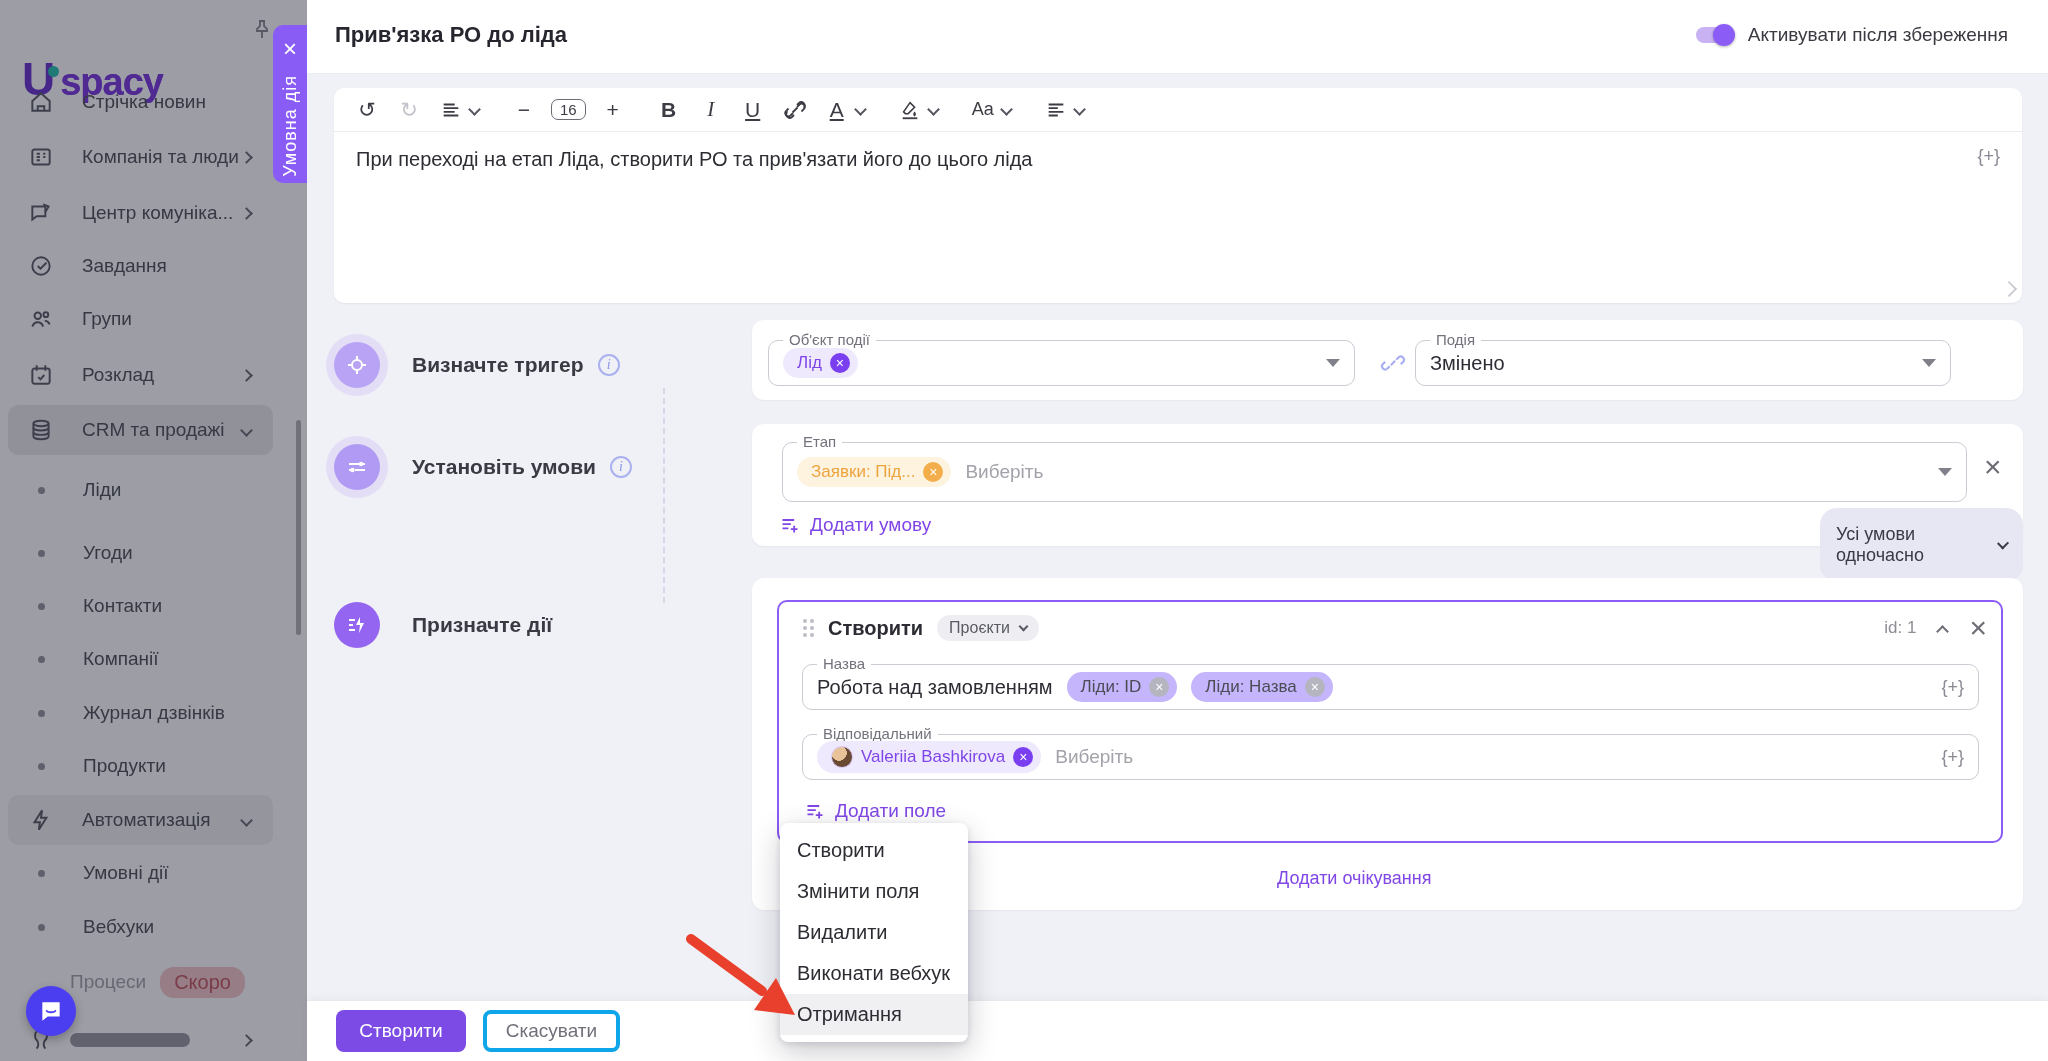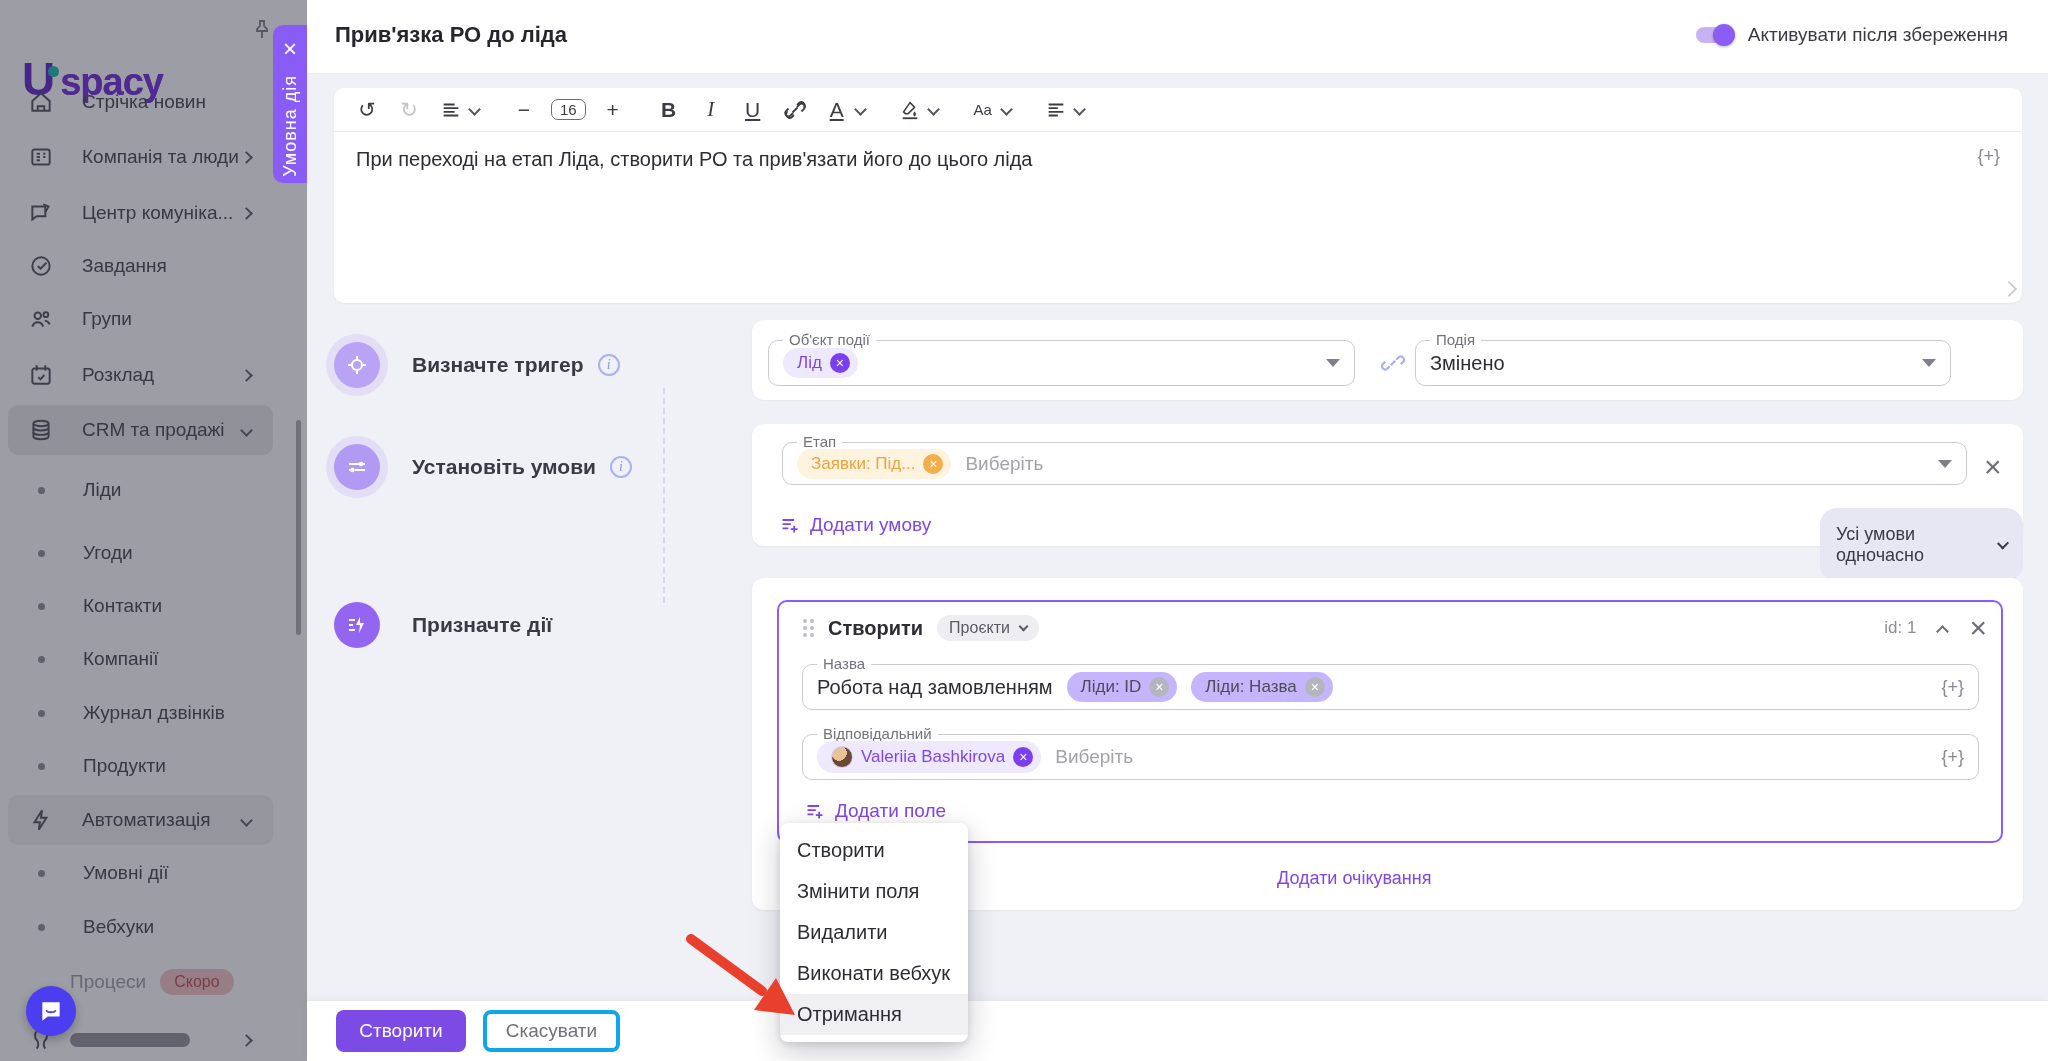--- a/index.html
+++ b/index.html
@@ -15,21 +15,21 @@
   .logo .rest { background:linear-gradient(90deg,#7c3aed,#4f46e5); -webkit-background-clip:text; background-clip:text; color:#6d28d9; }
   .pin { position:absolute; left:250px; top:18px; width:24px; height:24px; color:#7c7c88; }
   .sb-item { position:absolute; left:8px; width:265px; height:50px; display:flex; align-items:center; border-radius:10px; color:#3f434c; font-size:19px; }
   .sb-item .ic { width:26px; height:26px; margin-left:20px; margin-right:16px; flex:0 0 auto; color:#4a4e58; }
   .sb-item .bullet { width:7px; height:7px; border-radius:50%; background:#8a8a94; margin-left:30px; margin-right:26px; flex:0 0 auto; }
   .sb-item .lbl { flex:1 1 auto; white-space:nowrap; overflow:hidden;margin-left:12px; }
   .sb-item .chev { margin-right:22px; color:#5a5e68; }
   .sb-item.selected { background:rgba(40,40,60,0.10); }
   .sb-item.hovered { background:rgba(40,40,60,0.07); }
   .sb-item.disabled { color:#9a9aa3; }
-  .badge-soon { margin-left:14px; background:rgba(226,120,124,0.45); color:#b94a52; font-size:16px; padding:4px 14px; border-radius:14px; }
+  .badge-soon { margin-left:14px; background:rgba(226,120,124,0.45); color:#b94a52; font-size:20px; padding:4px 14px; border-radius:14px; }
   .sb-partial-bar { width:120px; height:14px; border-radius:7px; background:#8e8e98; }
   .sb-scroll { position:absolute; right:6px; top:420px; width:5px; height:215px; border-radius:3px; background:rgba(20,20,30,0.35); }
   .chat-fab { position:absolute; left:26px; top:986px; width:50px; height:50px; border-radius:50%; background:#4b3df0; z-index:8; display:flex; align-items:center; justify-content:center; box-shadow:0 4px 10px rgba(0,0,0,0.25); }
 
   
   .panel-tab { position:absolute; left:273px; top:25px; width:34px; height:158px; background:#8a5cf6; border-radius:10px 0 0 10px; z-index:9; display:flex; flex-direction:column; align-items:center; }
   .panel-tab .x { color:#fff; font-size:24px; line-height:1; margin-top:12px; }
   .panel-tab .vt { color:#fff; font-size:18px; margin-top:14px; writing-mode:vertical-rl; transform:rotate(180deg); letter-spacing:1px; white-space:nowrap; }
 
   
@@ -315,21 +315,21 @@
         <span class="tb small-gap" style="text-decoration:underline">A</span>
         <span class="chev d tb-chev"></span>
         <span class="tb small-gap" style="margin-left:14px">
             <svg width="22" height="22" viewBox="0 0 24 24" fill="none" stroke="currentColor" stroke-width="1.7">
               <path d="M12 4l5 5-7 7H7l-2-2z"></path>
               <path d="M17 15c.8 1 .8 2.5 0 3-.8-.5-.8-2 0-3z" fill="currentColor"></path>
               <path d="M4 21h16" stroke-width="2"></path>
             </svg>
           </span>
         <span class="chev d tb-chev"></span>
-        <span class="tb small-gap" style="margin-left:14px; font-size:15px">Aa</span>
+        <span class="tb small-gap" style="margin-left:14px; font-size:18px">Aa</span>
         <span class="chev d tb-chev"></span>
         <span class="tb small-gap" style="margin-left:14px">
             <svg width="22" height="22" viewBox="0 0 24 24" stroke="currentColor" stroke-width="2" fill="none">
               <path d="M4 6h16M4 10h10M4 14h16M4 18h10"></path>
             </svg>
           </span>
         <span class="chev d tb-chev"></span>
       </div>
       <div class="editor-body">
         <div class="editor-text">При переході на етап Ліда, створити РО та прив'язати його до цього ліда</div>
@@ -390,21 +390,21 @@
       <div class="f" style="left:663px; top:20px; width:536px; height:46px;">
         <span class="f-lbl">Подія</span>
         <div class="f-inner">
           <span class="f-value">Змінено</span>
           <span class="caret"></span>
         </div>
       </div>
     </div>
 
     <div class="card" style="left:445px; top:424px; width:1271px; height:122px;">
-      <div class="f" style="left:30px; top:18px; width:1185px; height:43px;">
+      <div class="f" style="left:30px; top:18px; width:1185px; height:60px;">
         <span class="f-lbl">Етап</span>
         <div class="f-inner">
           <span class="chip orange">
               <span>Заявки: Під...</span>
               <span class="cx">×</span>
             </span>
           <span class="placeholder">Виберіть</span>
           <span class="caret"></span>
         </div>
       </div>

